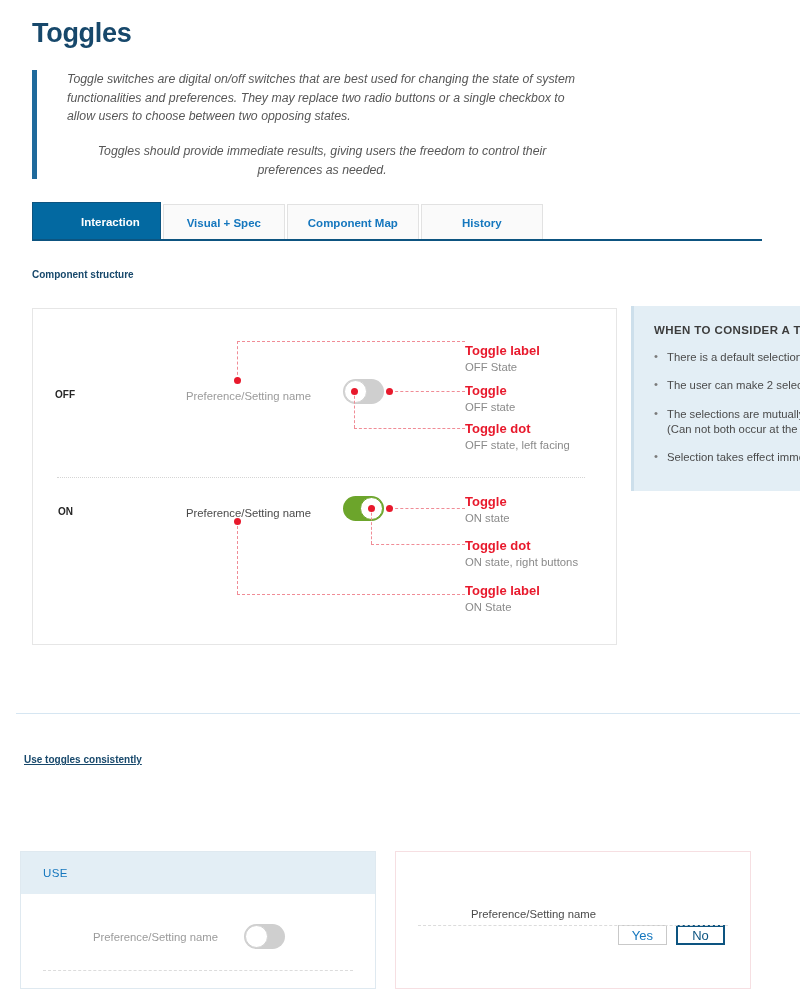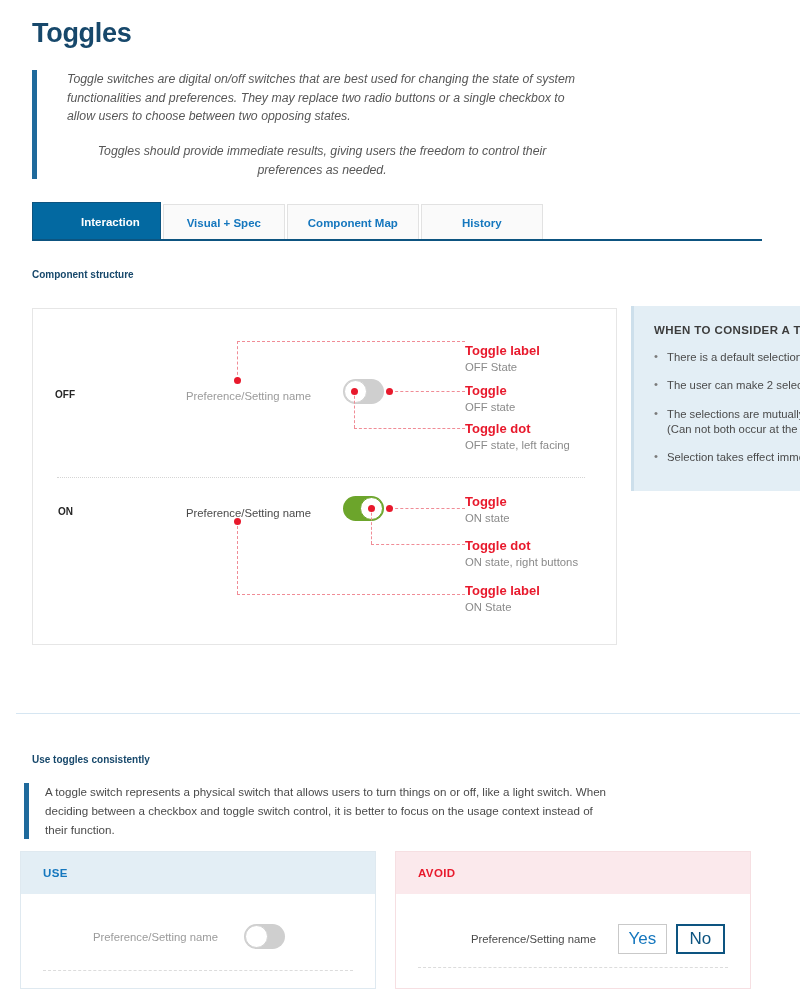--- a/index.html
+++ b/index.html
@@ -54,21 +54,21 @@
   .tabs-rule {
     position: absolute; left: 32px; top: 239px; width: 730px; height: 2px;
     background: #0d5480;
   }
 
   
   .section-heading {
     position: absolute; font-size: 10px; font-weight: bold; color: #17486b;
   }
   #sh-structure { left: 32px; top: 269px; }
-  #sh-consistent { left: 32px; top: 754px; }
+  #sh-consistent { left: 24px; top: 754px; text-decoration: underline; }
 
   
   .struct-card {
     position: absolute; left: 32px; top: 308px;
     width: 585px; height: 337px;
     border: 1px solid #e6e6e6; background: #ffffff;
   }
   .row-divider {
     position: absolute; left: 24px; top: 168px; width: 528px;
     border-top: 1px dotted #d5d5d5;
@@ -152,21 +152,21 @@
   .note {
     position: absolute; left: 24px; top: 783px; width: 590px;
     border-left: 5px solid #1f6a9c; padding-left: 16px;
   }
   .note p { margin: 0; font-size: 11.6px; line-height: 1.62; color: #4a4a4a; }
 
   
   .gcard { position: absolute; top: 851px; height: 138px; overflow: hidden; }
   .gcard .hd {
     height: 42px; display: flex; align-items: center; padding-left: 22px;
-    font-size: 11.5px; font-weight: bold; letter-spacing: 0.4px;
+    font-size: 11.5px; font-weight: normal; letter-spacing: 0.4px;
   }
   .gcard .body { position: relative; background: #ffffff; height: 96px; }
 
   #card-use { left: 20px; width: 356px; border: 1px solid #dfe9f0; }
   #card-use .hd { background: #e3eef5; color: #1577be; }
 
   #card-avoid { left: 395px; width: 356px; border: 1px solid #f6dfe2; }
   #card-avoid .hd { background: #fbe9ec; color: #e8192c; }
 
   .ex-row {
@@ -181,22 +181,22 @@
 
   .dash-sep {
     position: absolute; left: 22px; width: 310px;
     border-top: 1px dashed #dcdcdc;
   }
   #use-sep { top: 76px; }
   #avoid-sep { top: 73px; }
 
   .btn {
     display: flex; align-items: center; justify-content: center;
-    width: 49px; height: 30px; font-size: 17px;
-    background: #ffffff; margin-right: 9px;
+    width: 49px; height: 20px; font-size: 13px;
+    background: #ffffff; margin-right: 9px; margin-top: 43px;
   }
   .btn.plain { border: 1px solid #c9c9c9; color: #1577be; }
   .btn.sel { border: 2px solid #0d5480; color: #0d5480; margin-right: 0; }
 </style>
 </head>
 <body>
 
 <div class="page">
 
   <div class="page-title">Toggles</div>
@@ -297,40 +297,36 @@
       <li>
         <span>Selection takes effect immediately</span>
       </li>
     </ul>
   </div>
 
   <div class="hr-light"></div>
 
   <div class="section-heading" id="sh-consistent">Use toggles consistently</div>
 
-  <div class="note">
-    <p>A toggle switch represents a physical switch that allows users to turn things on or off, like a light switch. When deciding between a checkbox and toggle switch control, it is better to focus on the usage context instead of their function.</p>
-  </div>
 
   <div class="gcard" id="card-use">
     <div class="hd">USE</div>
     <div class="body">
       <div class="ex-row" id="use-row1">
         <span class="lbl">Preference/Setting name</span>
         <span class="toggle off" style="position:relative;">
           <span class="knob"></span>
         </span>
       </div>
       <div class="dash-sep" id="use-sep"></div>
 
     </div>
   </div>
 
   <div class="gcard" id="card-avoid">
-    <div class="hd">AVOID</div>
     <div class="body">
       <div class="ex-row" id="avoid-row1">
         <span class="lbl">Preference/Setting name</span>
         <span class="btn plain">Yes</span>
         <span class="btn sel">No</span>
       </div>
       <div class="dash-sep" id="avoid-sep"></div>
     </div>
   </div>
 

